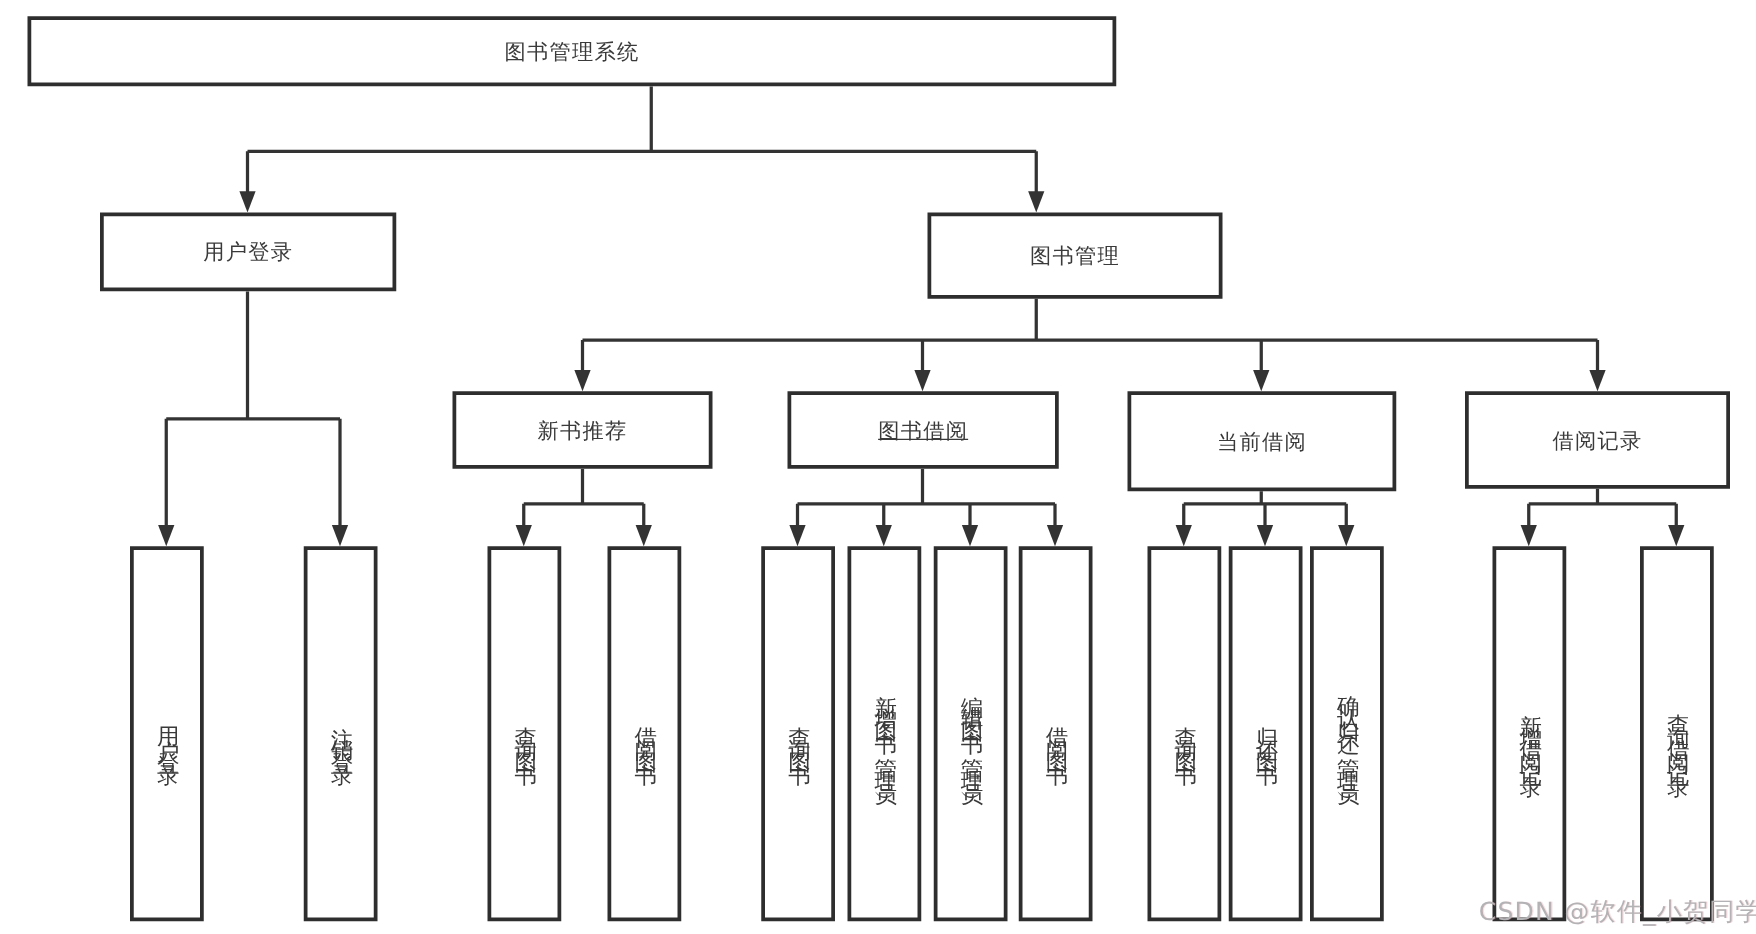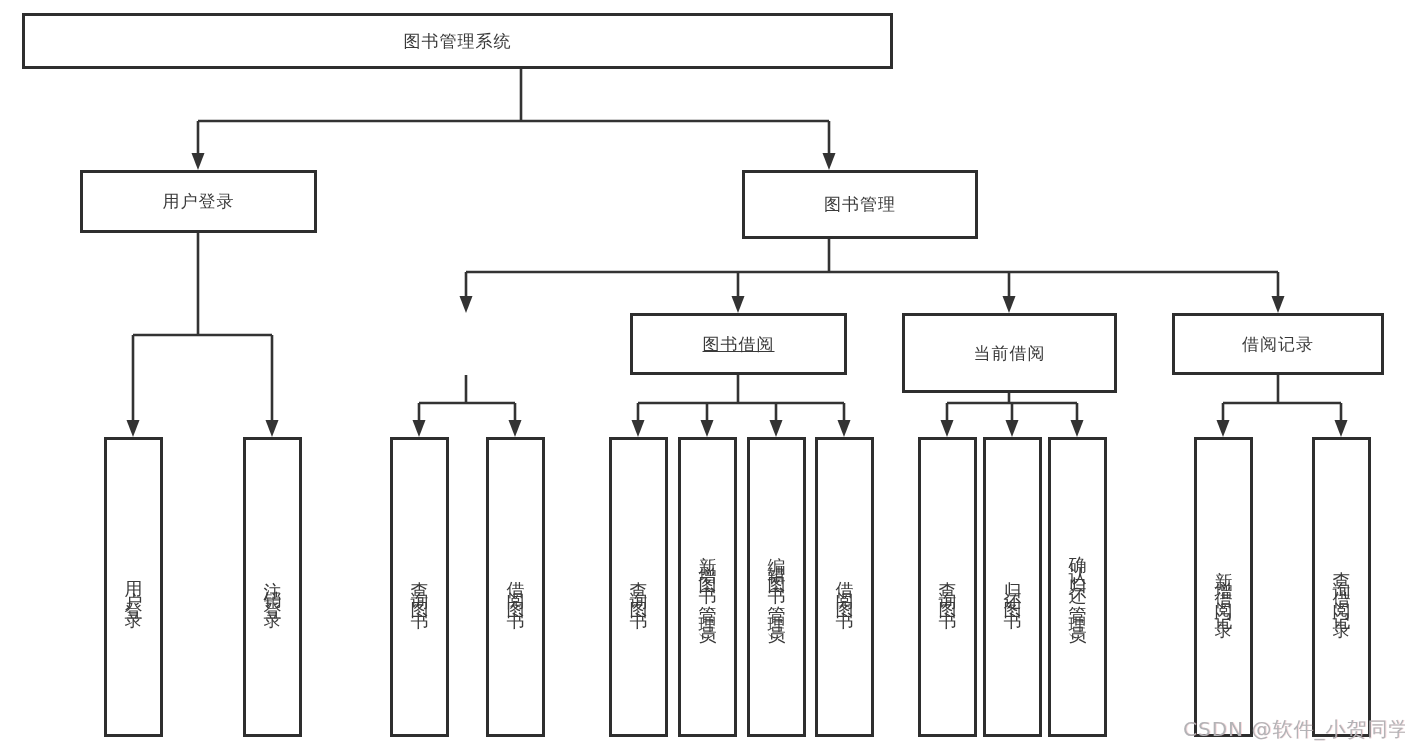--- a/index.html
+++ b/index.html
@@ -105,27 +105,30 @@
     <span>图书管理系统</span>
   </div>
 
   <div class="box h-box" style="left:80px;top:170px;width:237px;height:63px;">
     <span>用户登录</span>
   </div>
   <div class="box h-box" style="left:711px;top:170px;width:236px;height:69px;margin-left:31px;">
     <span>图书管理</span>
   </div>
 
+  <div class="box h-box" style="left:362px;top:313px;width:208px;height:62px;">
+    <span>新书推荐</span>
+  </div>
   <div class="box h-box" style="left:630px;top:313px;width:217px;height:62px;text-decoration:underline;">
     <span>图书借阅</span>
   </div>
   <div class="box h-box" style="left:902px;top:313px;width:215px;height:80px;">
     <span>当前借阅</span>
   </div>
-  <div class="box h-box" style="left:1172px;top:313px;width:212px;height:62px;text-align:center;">
+  <div class="box h-box" style="left:1172px;top:313px;width:212px;height:78px;text-align:center;">
     <span>借阅记录</span>
   </div>
 
   <div class="box v-box" style="left:104px;top:437px;width:59px;height:300px;">
     <span>用户登录</span>
   </div>
   <div class="box v-box" style="left:243px;top:437px;width:59px;height:300px;">
     <span>注销登录</span>
   </div>
 

